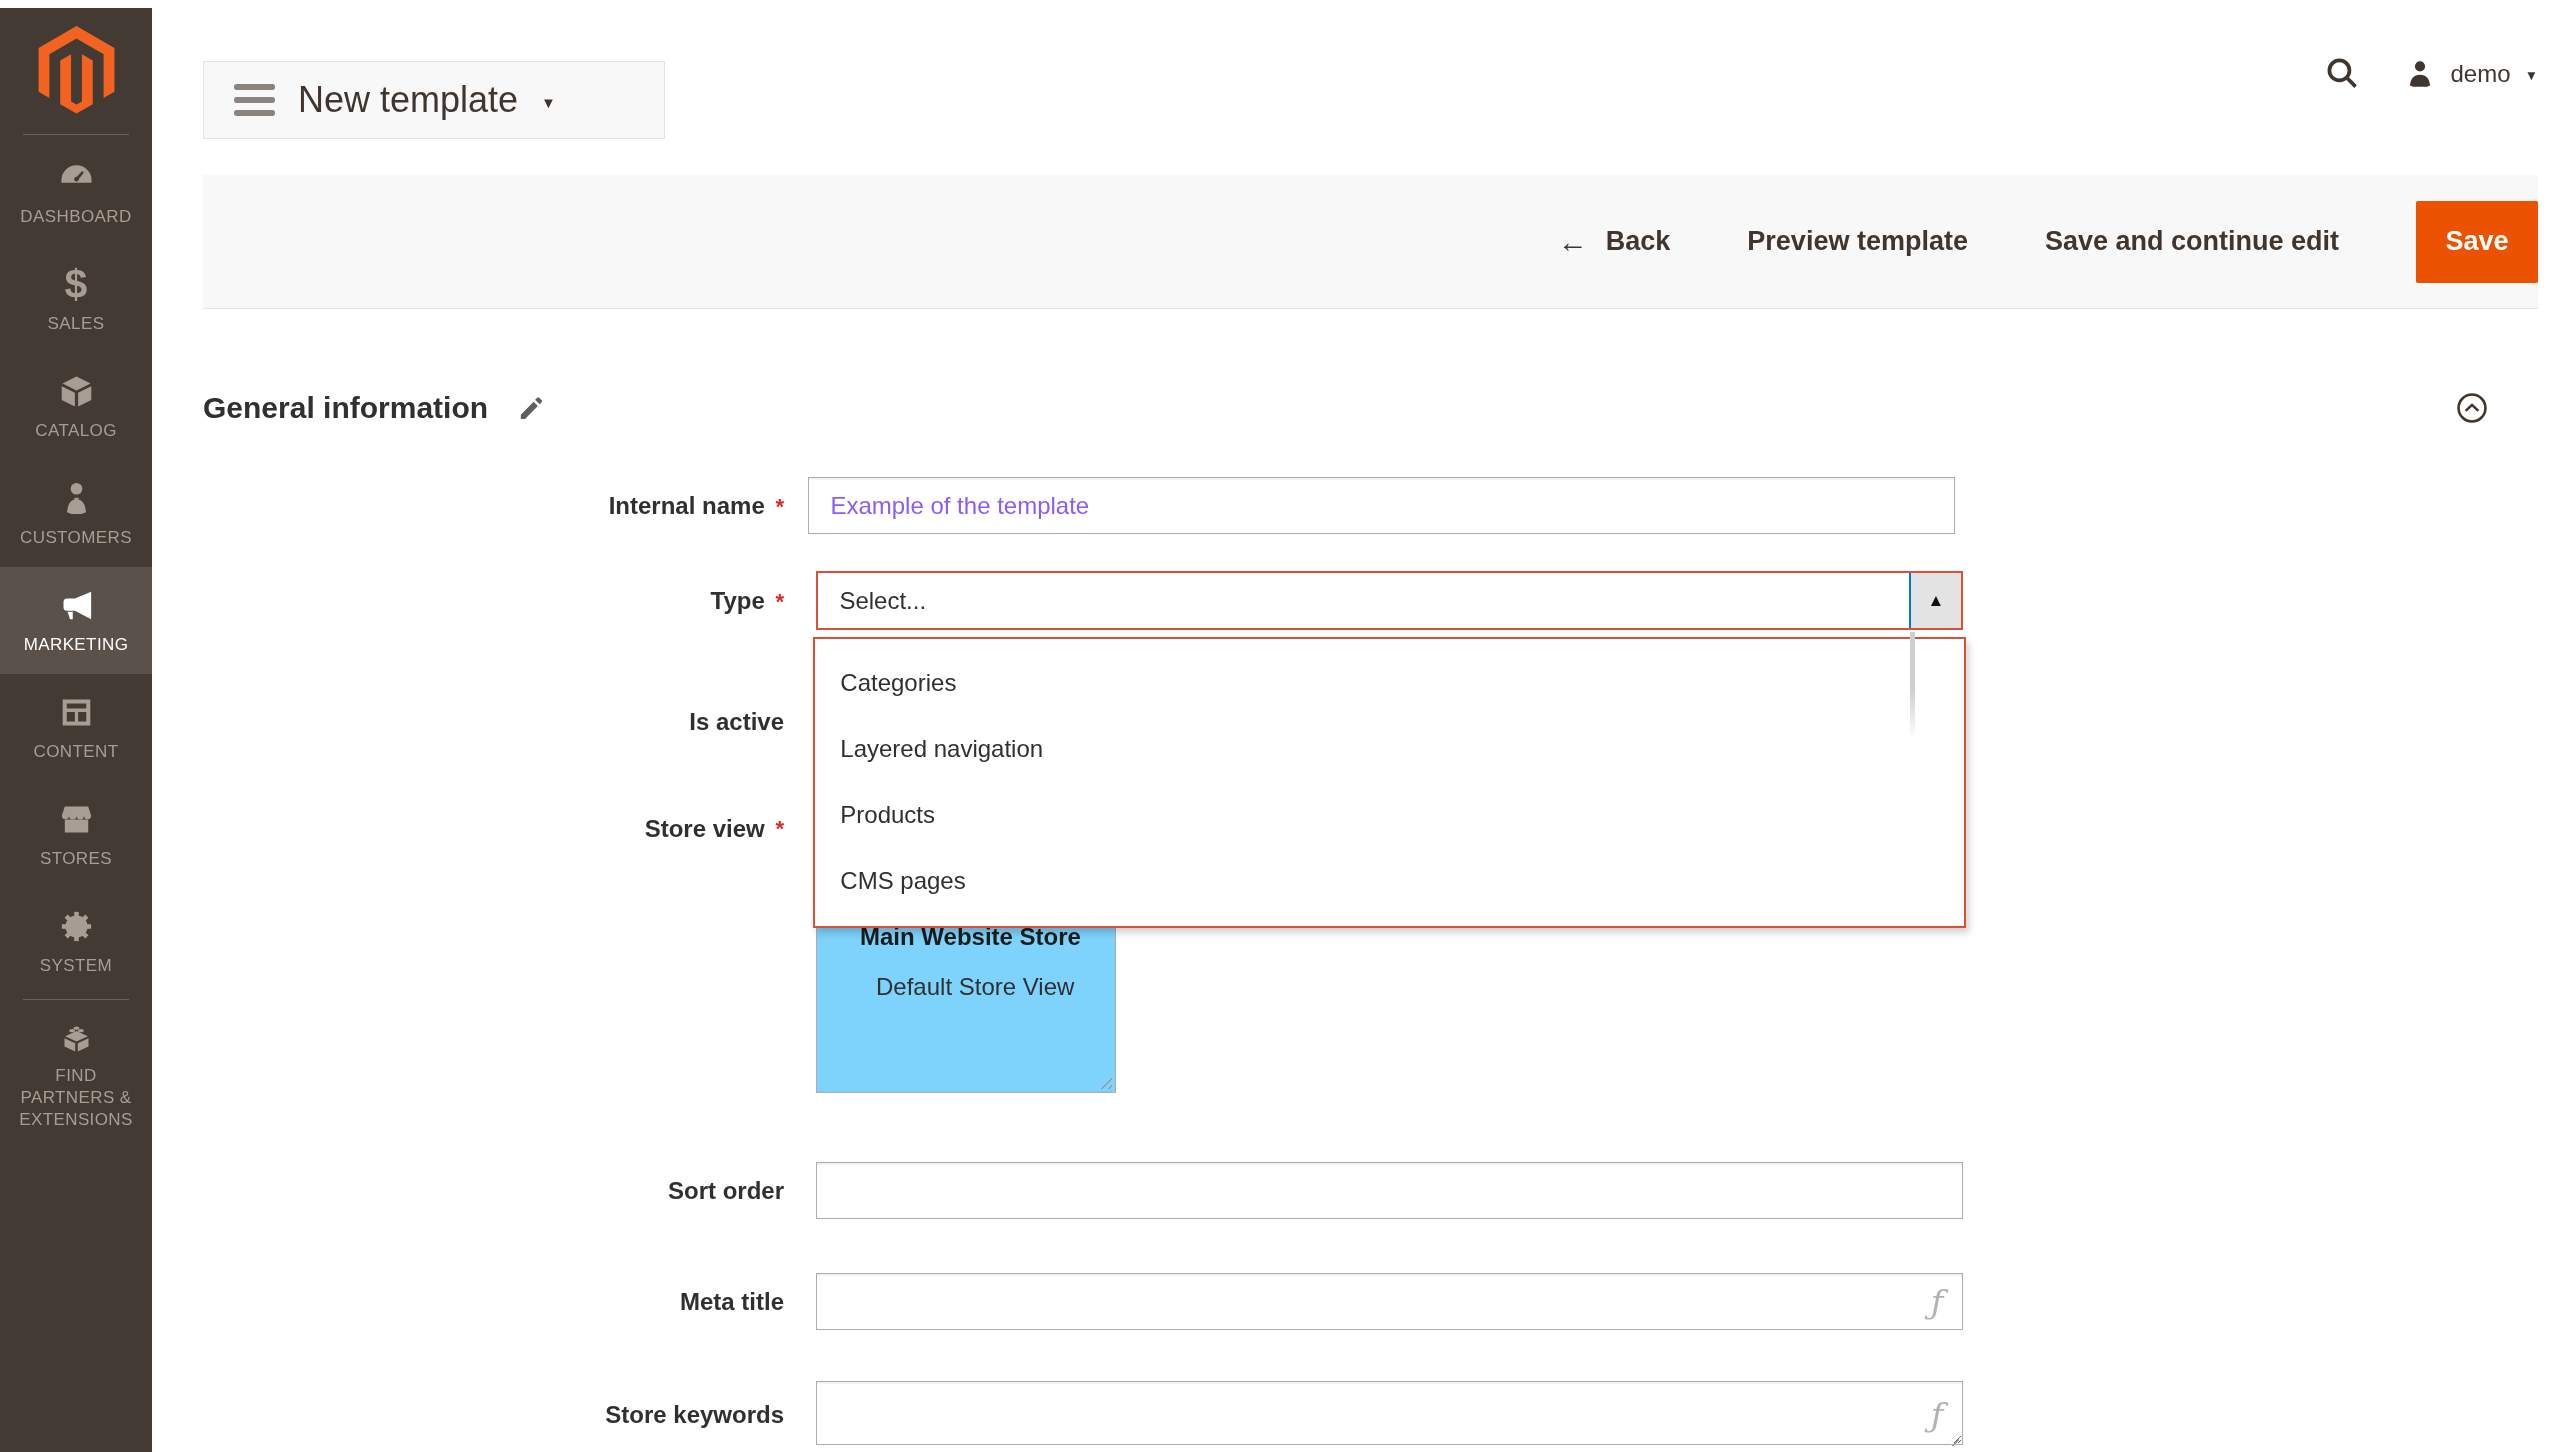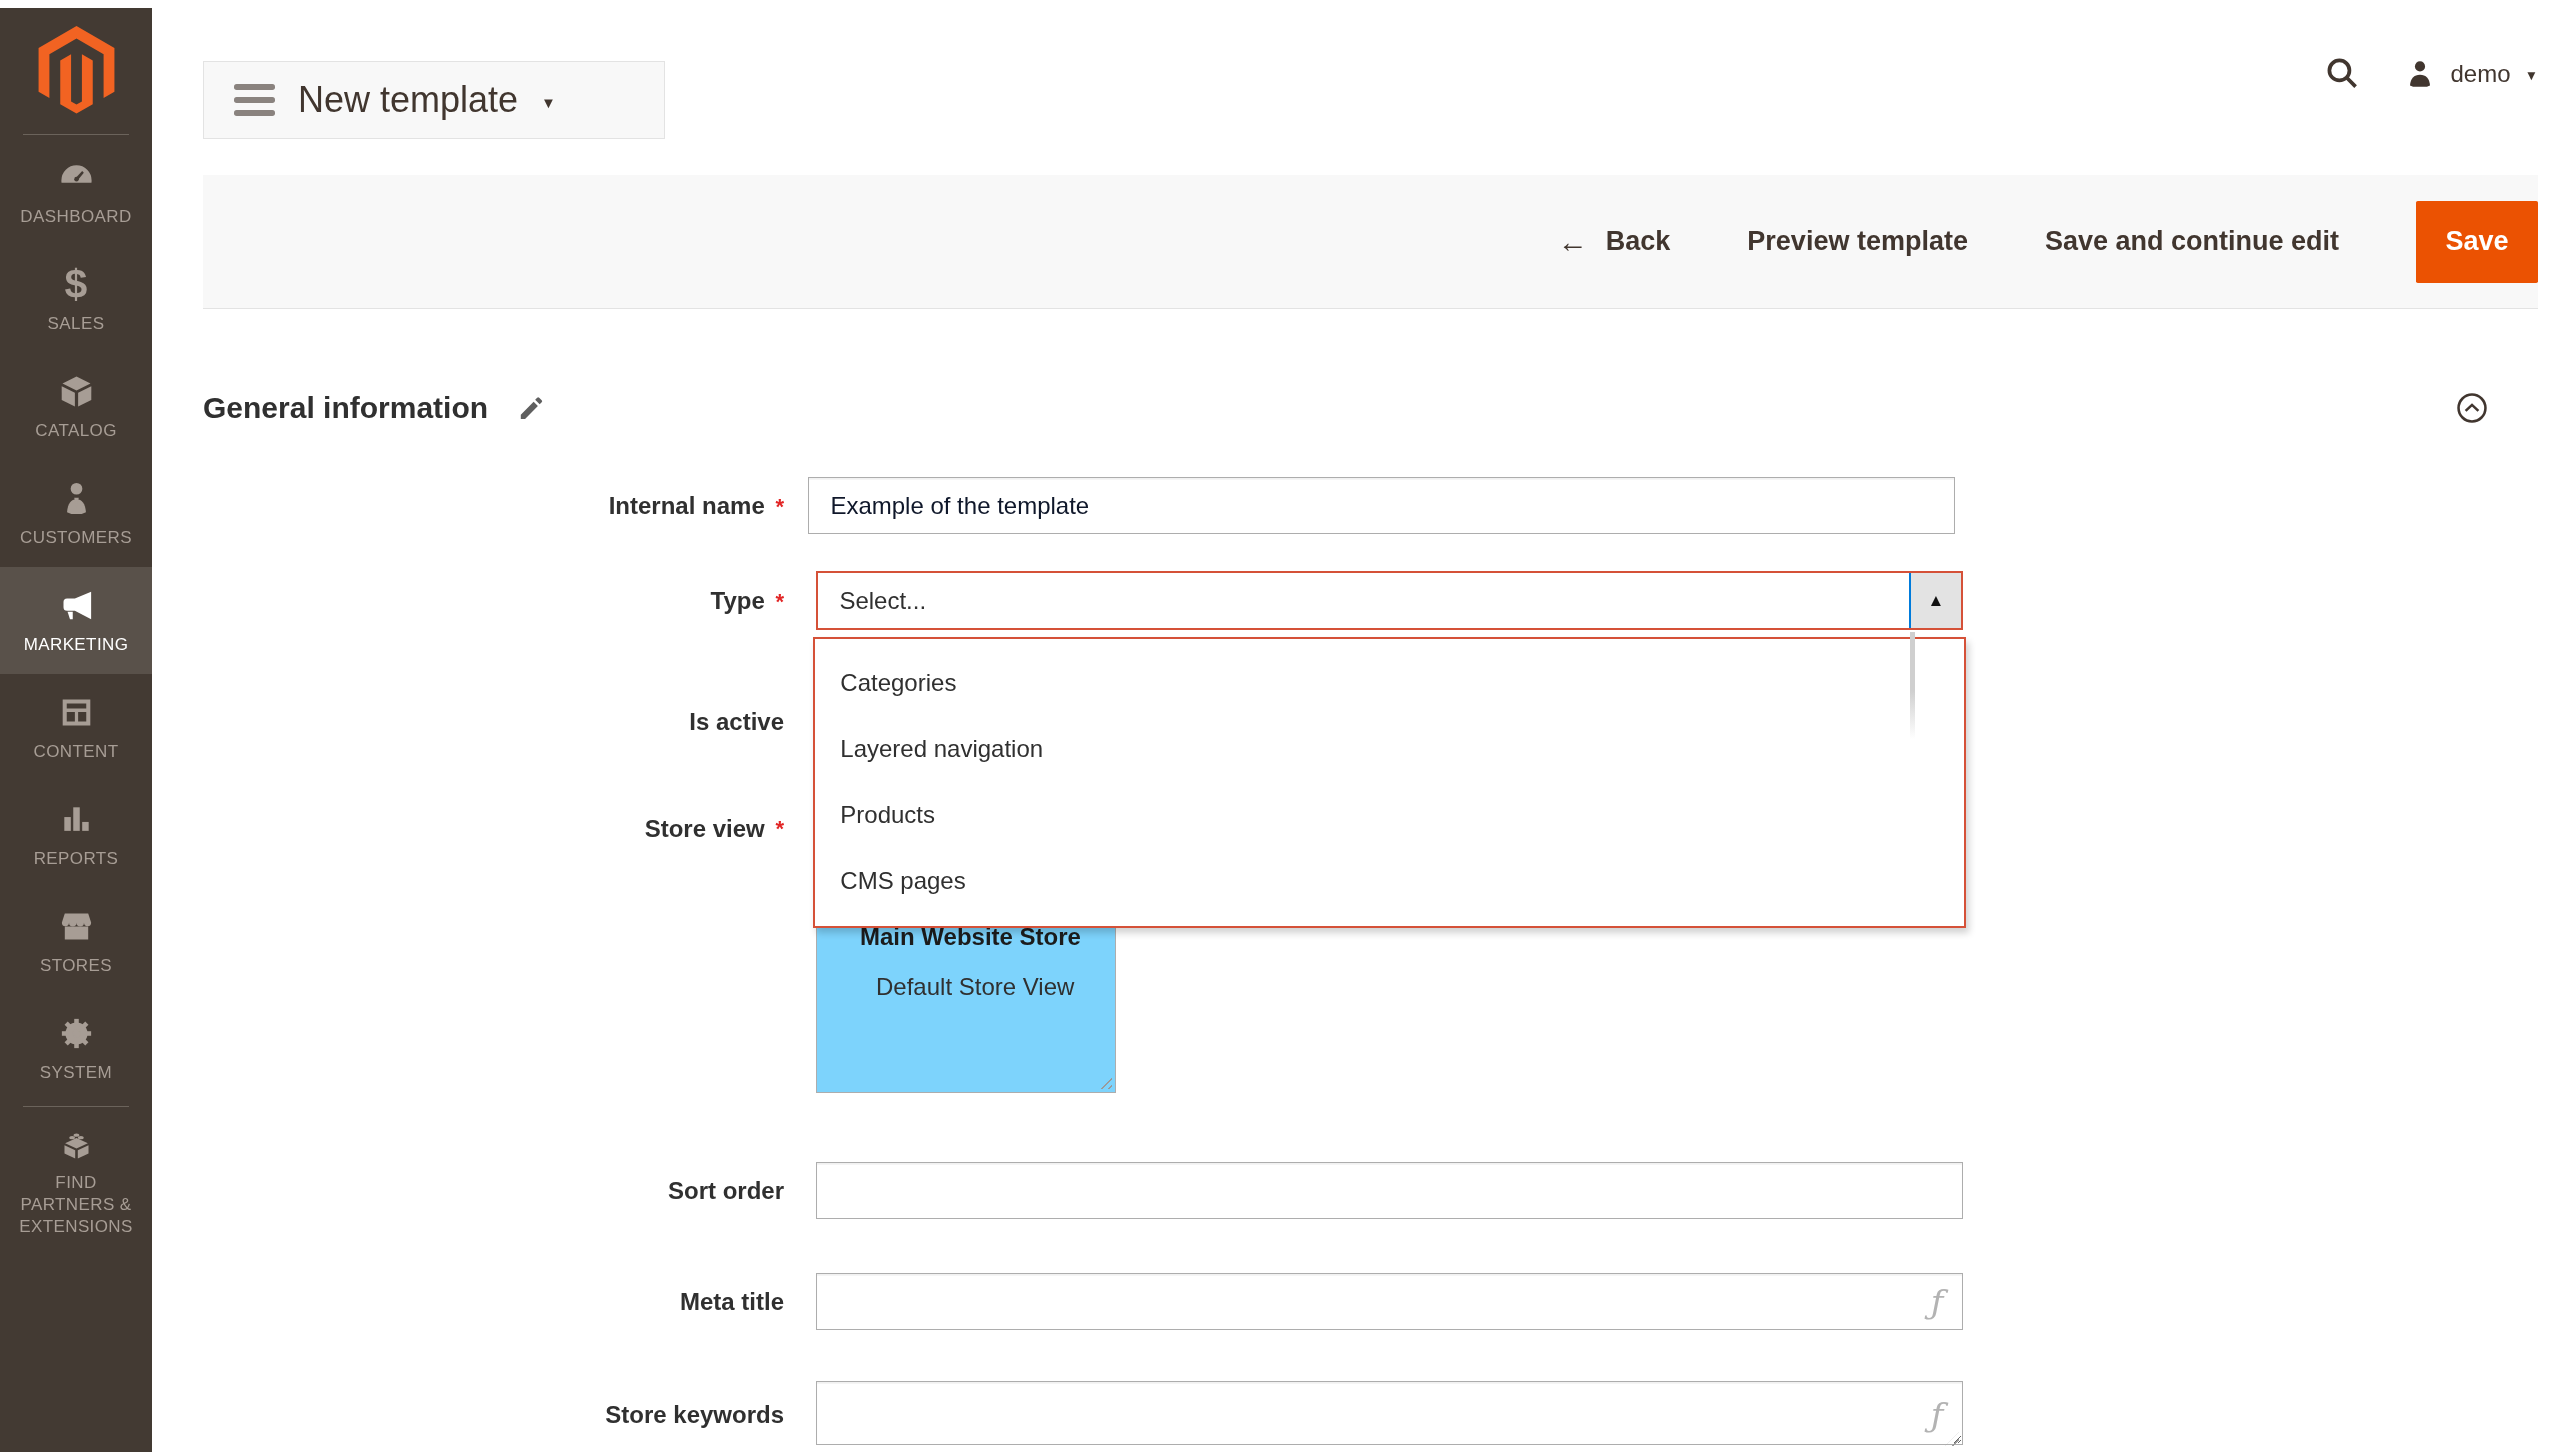--- a/index.html
+++ b/index.html
@@ -106,21 +106,21 @@
     white-space: nowrap;
   }
   .req { color: #e22626; font-size: 22px; font-weight: 700; }
   .row-top { align-items: start; }
   .row-top .form-label { margin-top: 10.7px; align-items: center; }
 
   .text-input {
     width: 100%; height: 57px;
     border: 0.9px solid #adadad;
     background: #fff;
-    font-size: 24px; color: #0f172a;
+    font-size: 24px; color: #8b5cf6;
     padding: 0 21.4px;
     font-family: "Liberation Sans", sans-serif;
     box-shadow: inset 0 1.8px 0.9px rgba(0,0,0,0.06);
   }
 
   .mt-row1 { margin-top: 0; gap: 24px; }
   .mt-row2 { margin-top: 37px; }
   .mt-row3 { margin-top: 77px; }
   .mt-row4 { margin-top: 68px; }
   .mt-row5 { margin-top: 69px; }
@@ -278,30 +278,20 @@
 
   <div class="nav-item">
     <span class="nav-icon">
       <svg width="39" height="39" viewBox="0 0 24 24" fill="currentColor">
           <path fill-rule="evenodd" d="M3.5 4h17v16h-17zM6 6.5v3h12v-3zm0 5.2v5.8h5v-5.8zm7 0v5.8h5v-5.8z"></path>
         </svg>
     </span>
     <span class="nav-label">CONTENT</span>
   </div>
 
-  <div class="nav-item">
-    <span class="nav-icon">
-      <svg width="39" height="39" viewBox="0 0 24 24" fill="currentColor">
-          <rect x="4.5" y="10.5" width="4" height="8.5"></rect>
-          <rect x="10" y="4.5" width="4" height="14.5"></rect>
-          <rect x="15.5" y="13.5" width="4" height="5.5"></rect>
-        </svg>
-    </span>
-    <span class="nav-label">REPORTS</span>
-  </div>
 
   <div class="nav-item">
     <span class="nav-icon">
       <svg width="39" height="39" viewBox="0 0 24 24" fill="currentColor">
           <path d="M3 9.5L4.8 4h14.4L21 9.5a2.2 2.2 0 01-4.4.2 2.3 2.3 0 01-4.6 0 2.3 2.3 0 01-4.6 0A2.2 2.2 0 013 9.5z"></path>
           <path d="M4.8 12h14.4v8H4.8z"></path>
         </svg>
     </span>
     <span class="nav-label">STORES</span>
   </div>

